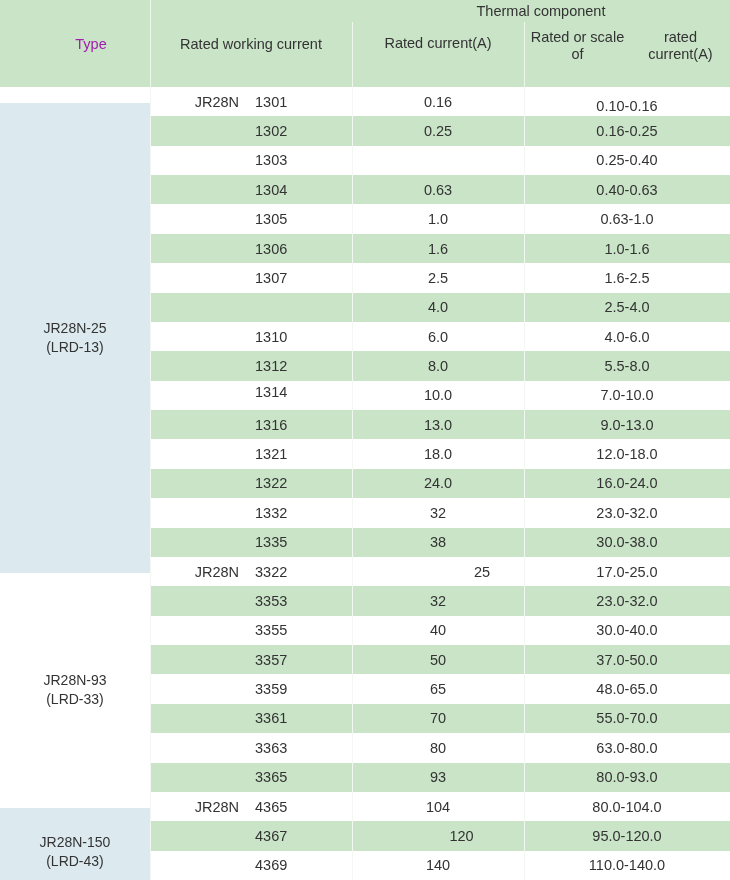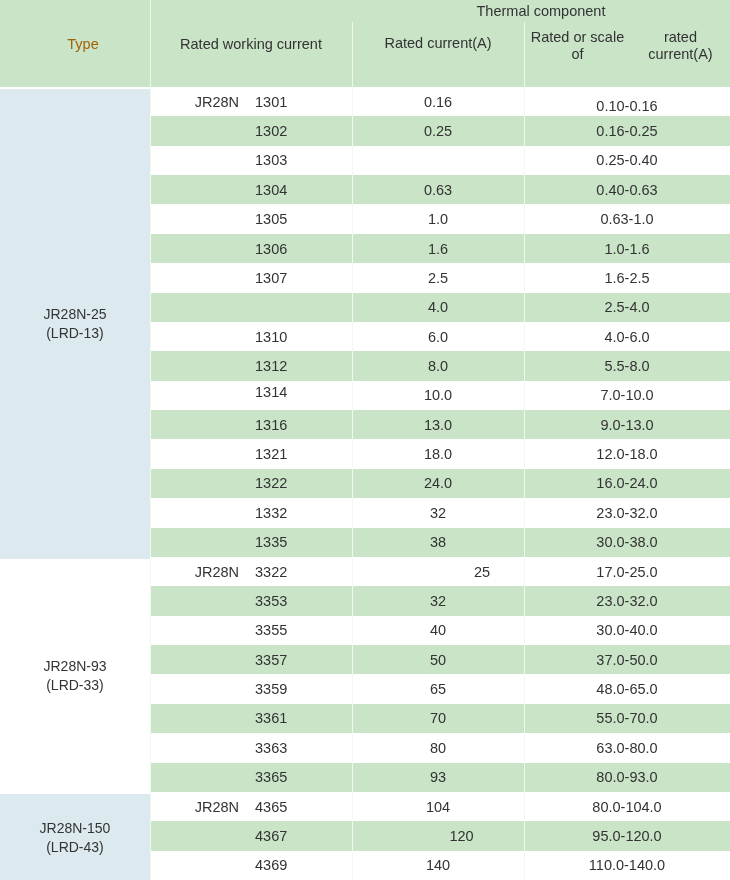--- a/index.html
+++ b/index.html
@@ -25,25 +25,25 @@
   
   .thead {
     position: absolute;
     left: 0; top: 0;
     width: 730px;
     height: 87px;
     background: #c9e4c7;
   }
   .th-type {
     position: absolute;
-    left: 8px; top: 0;
+    left: 16px; top: 0;
     width: 150px; height: 87px;
     display: flex; align-items: center; justify-content: center;
     font-size: 14.5px;
-    color: #a16207;
+    color: #a21caf;
   }
   .th-rwc {
     position: absolute;
     left: 150px; top: 0;
     width: 202px; height: 87px;
     display: flex; align-items: center; justify-content: center;
     font-size: 14.5px;
     color: #333333;
   }
   .th-thermal {
@@ -91,21 +91,21 @@
   .tbody {
     position: absolute;
     left: 0; top: 87px;
     width: 730px;
     height: 793px;
   }
 
   
   .type-col {
     position: absolute;
-    left: 0; top: 2px;
+    left: 0; top: 16px;
     width: 150px;
     height: 640px;
   }
   .type-block {
     position: absolute;
     left: 0;
     width: 150px;
     display: flex;
     align-items: center;
     justify-content: center;

